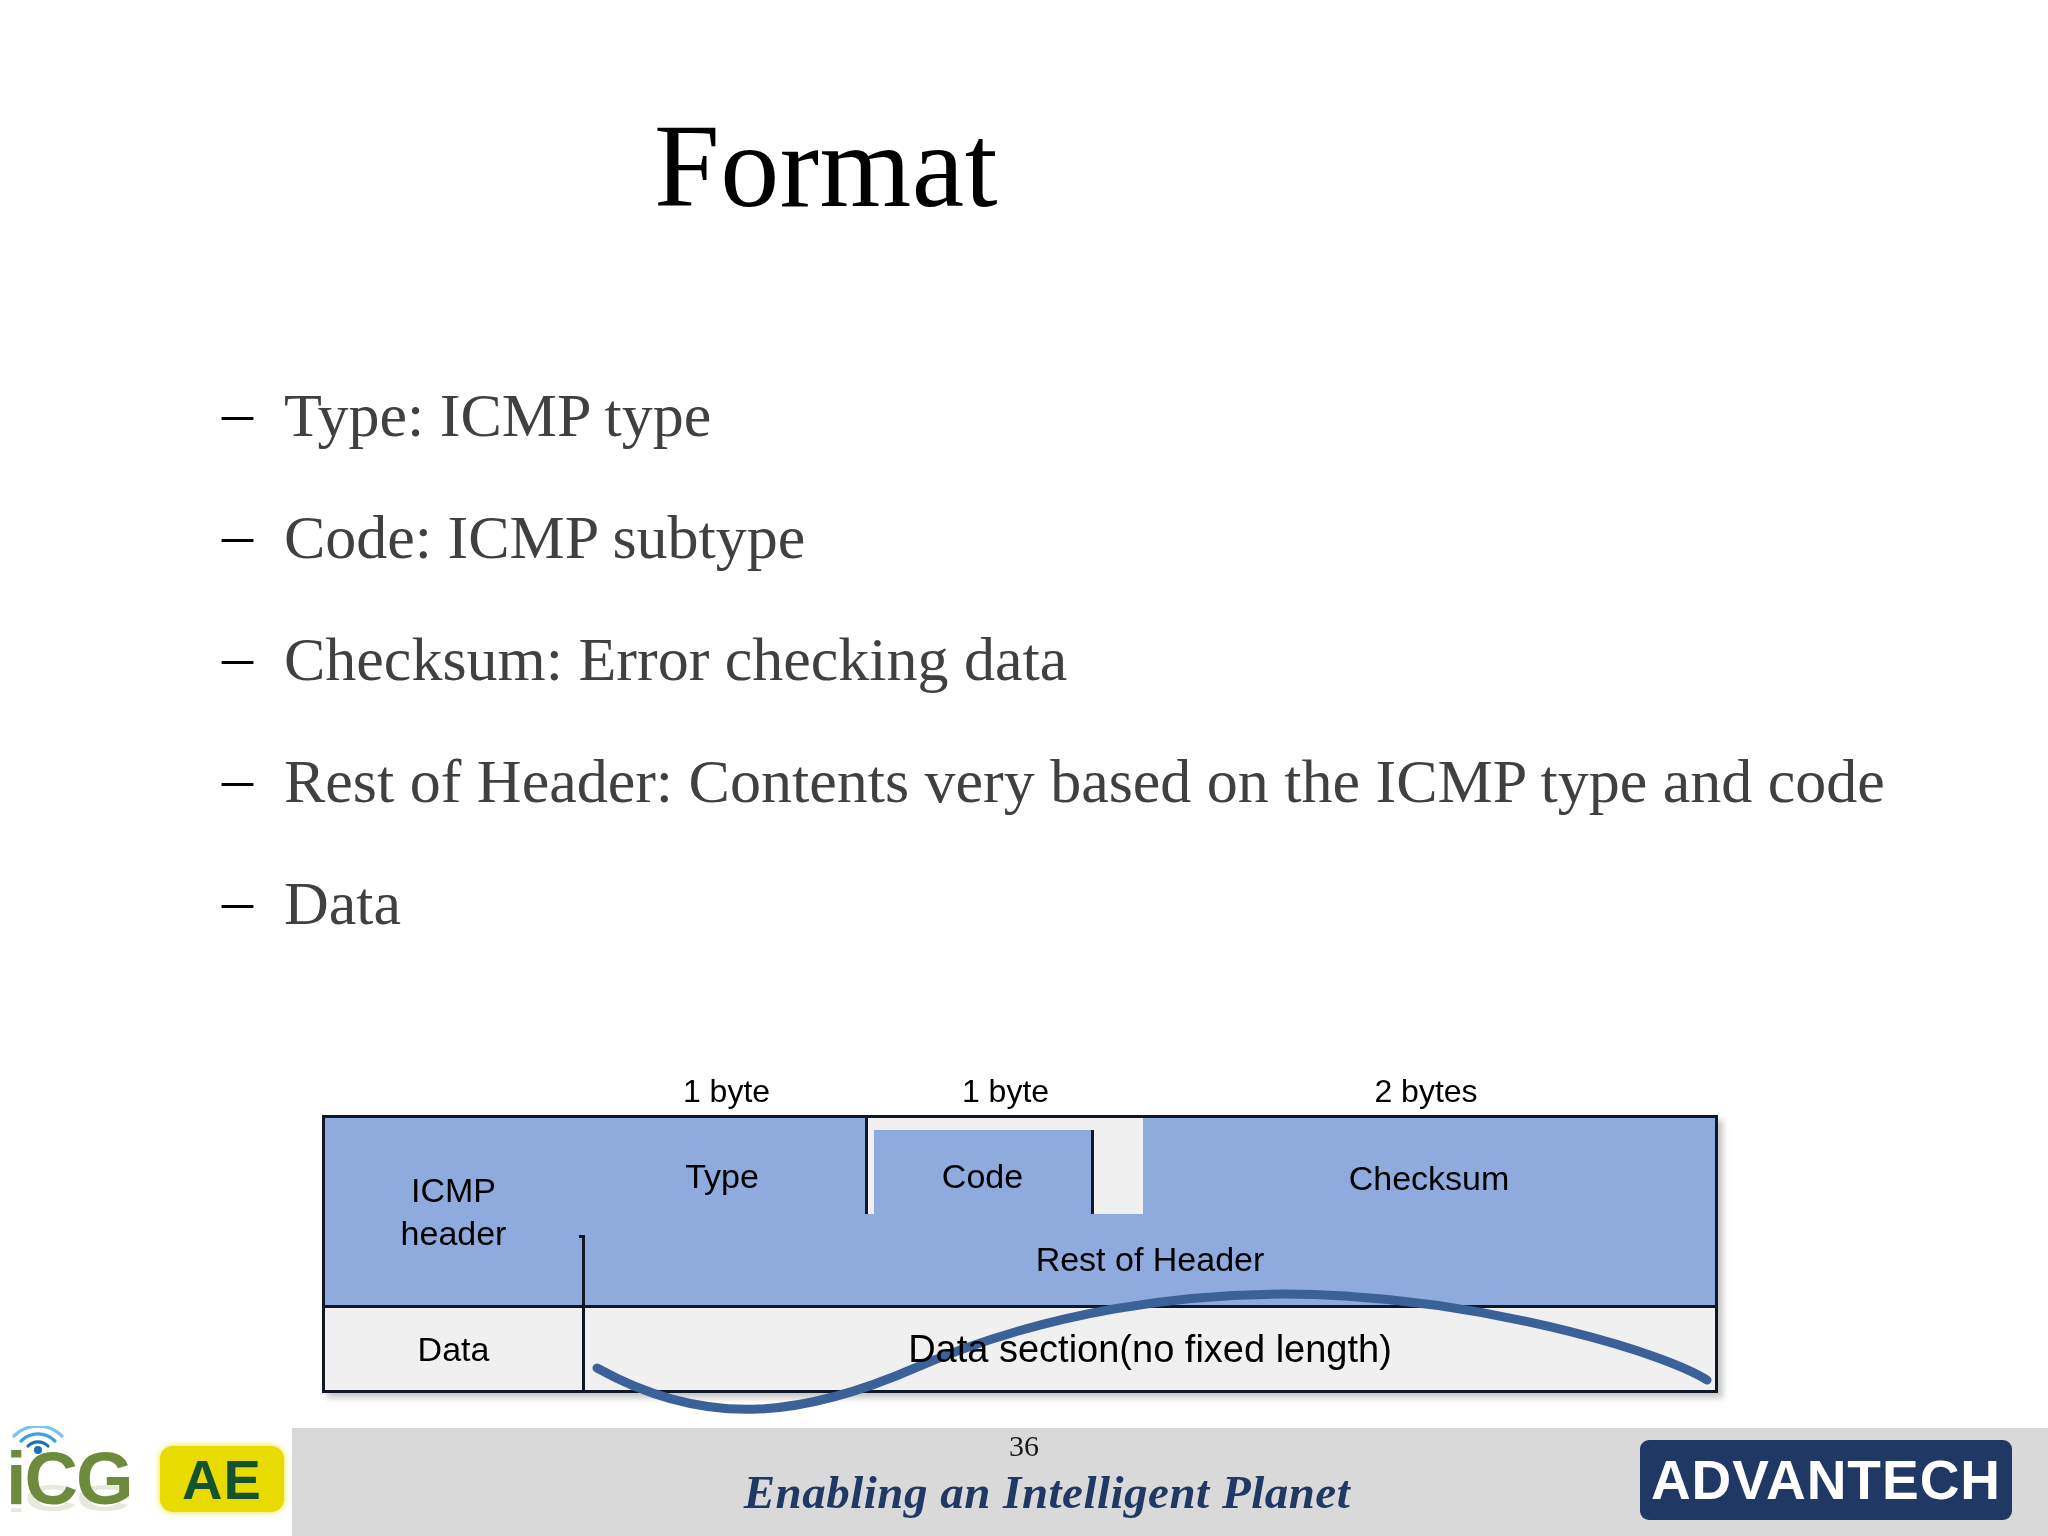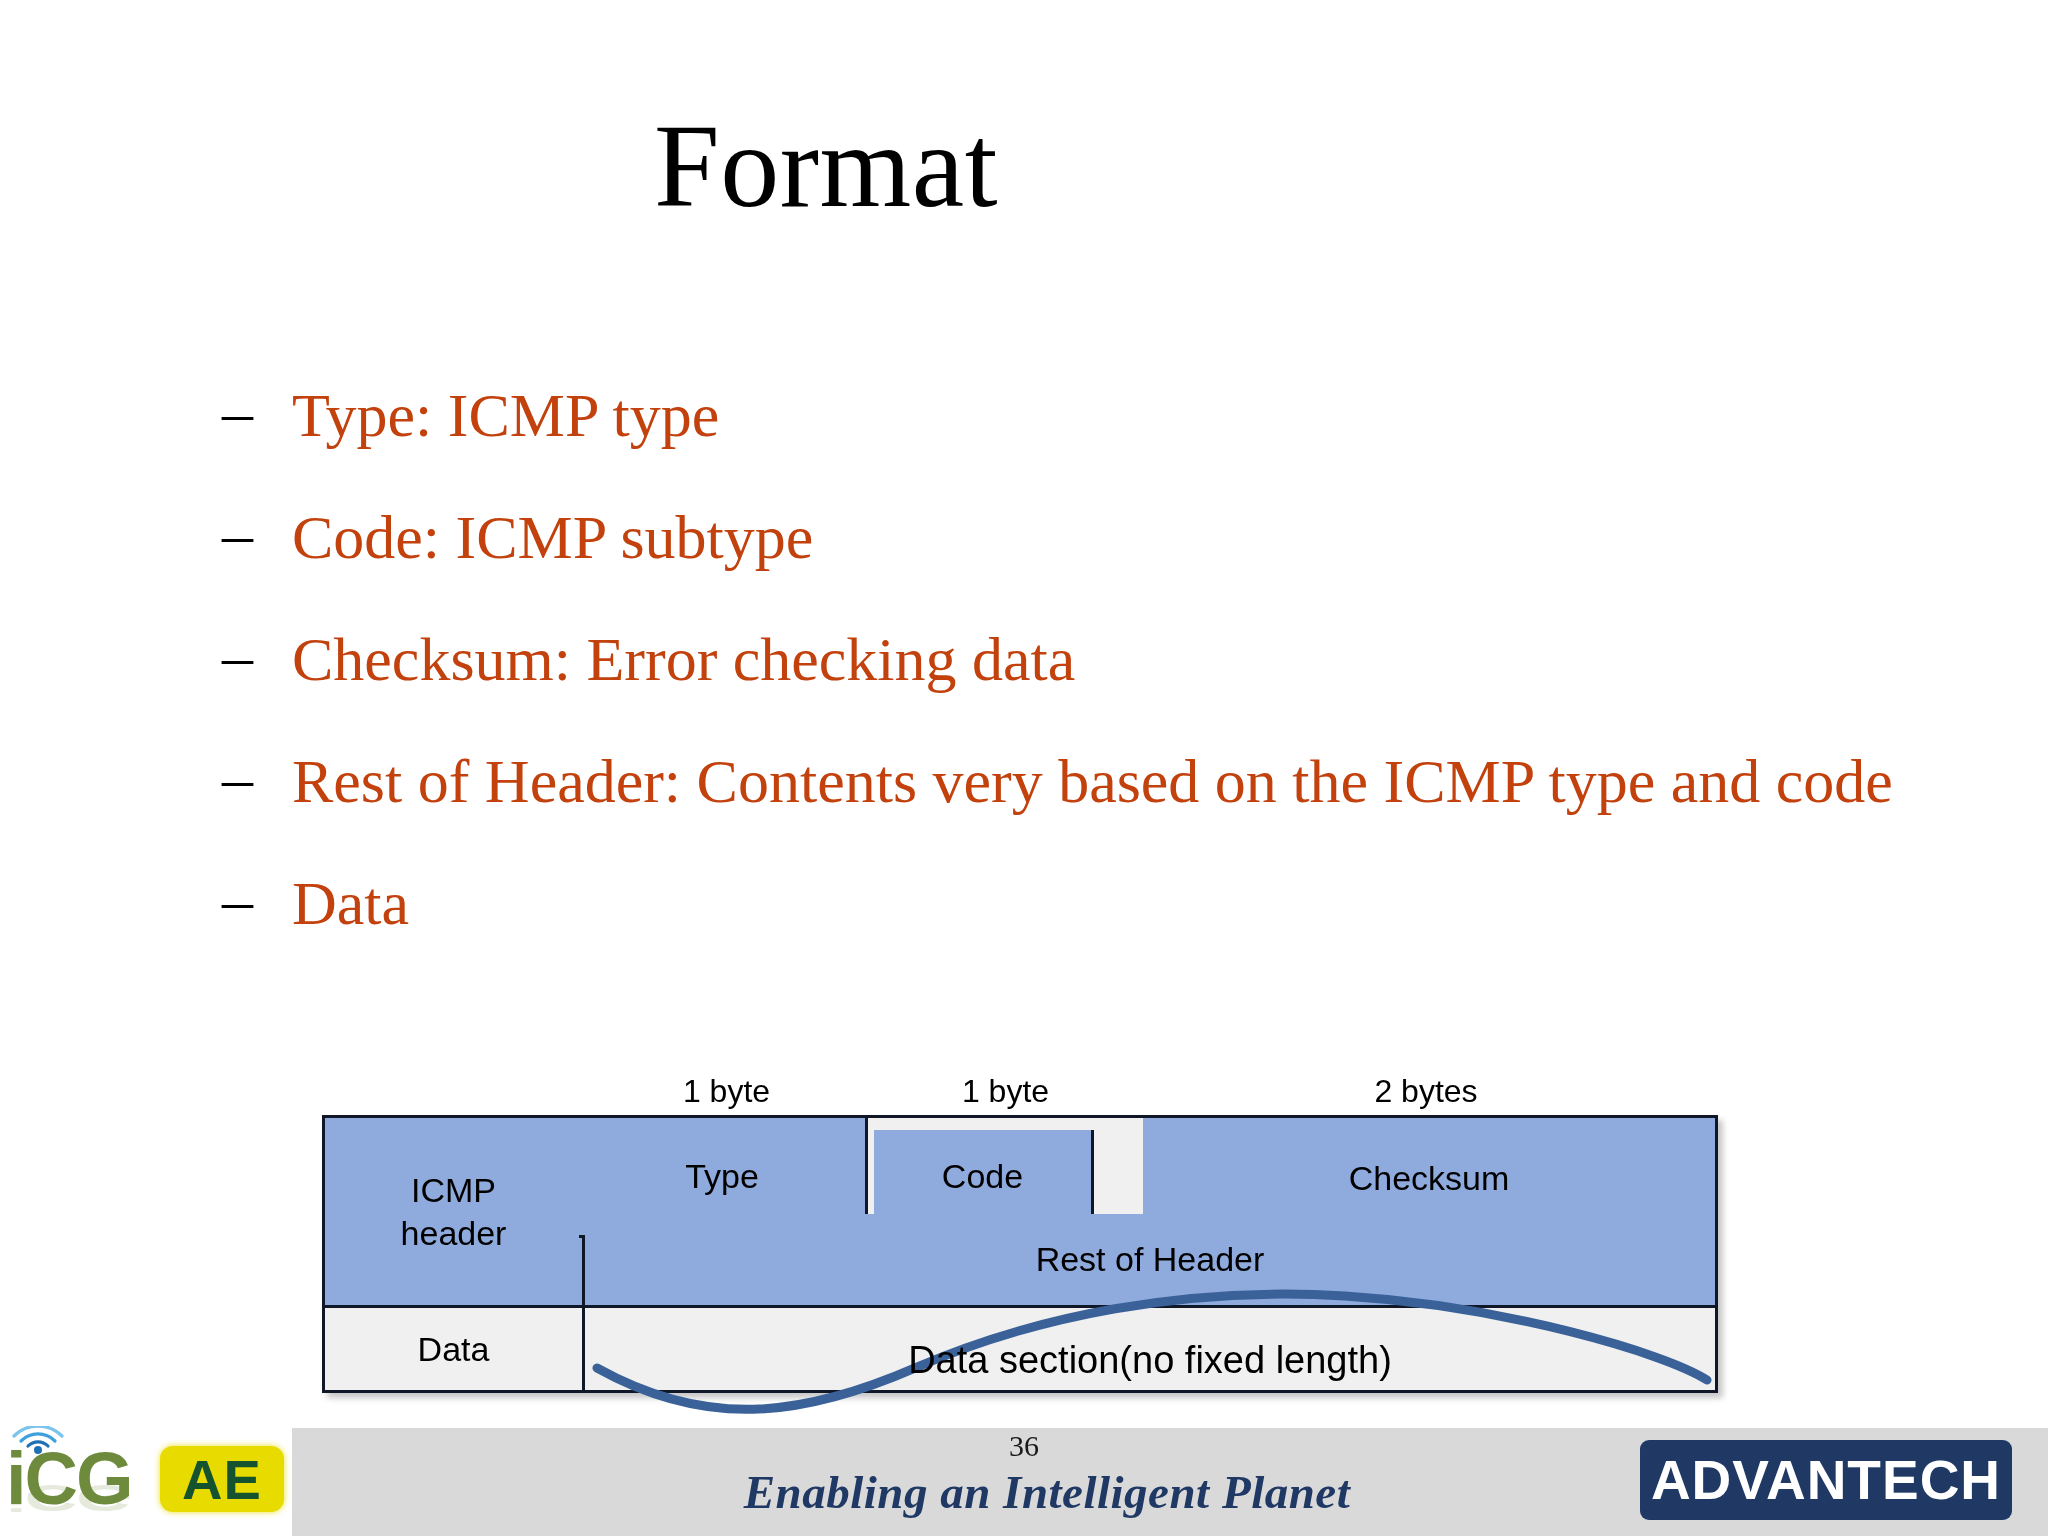--- a/index.html
+++ b/index.html
@@ -50,23 +50,22 @@
     font-size: 62px;
     line-height: 88px;
     color: #000000;
     font-weight: 400;
   }
   .bullet-text {
     flex: 1 1 auto;
     font-family: "Liberation Serif", serif;
     font-size: 62px;
     line-height: 94px;
-    color: #c2410c;
+    color: #404040;
     font-weight: 400;
-    margin-left: 8px;
   }
 
   
   #byte-labels {
     position: absolute;
     top: 1070px;
     left: 322px;
     width: 1396px;
     height: 42px;
   }
@@ -137,21 +136,20 @@
     top: 190px;
     width: 1130px;
     height: 82px;
     display: flex;
     align-items: center;
     justify-content: center;
     font-family: "Liberation Sans", sans-serif;
     font-size: 38px;
     color: #000000;
     white-space: nowrap;
-    margin-top: 11px;
   }
 
   
   #footer-bar {
     position: absolute;
     left: 288px;
     top: 1428px;
     width: 1760px;
     height: 108px;
     background: #d9d9d9;

